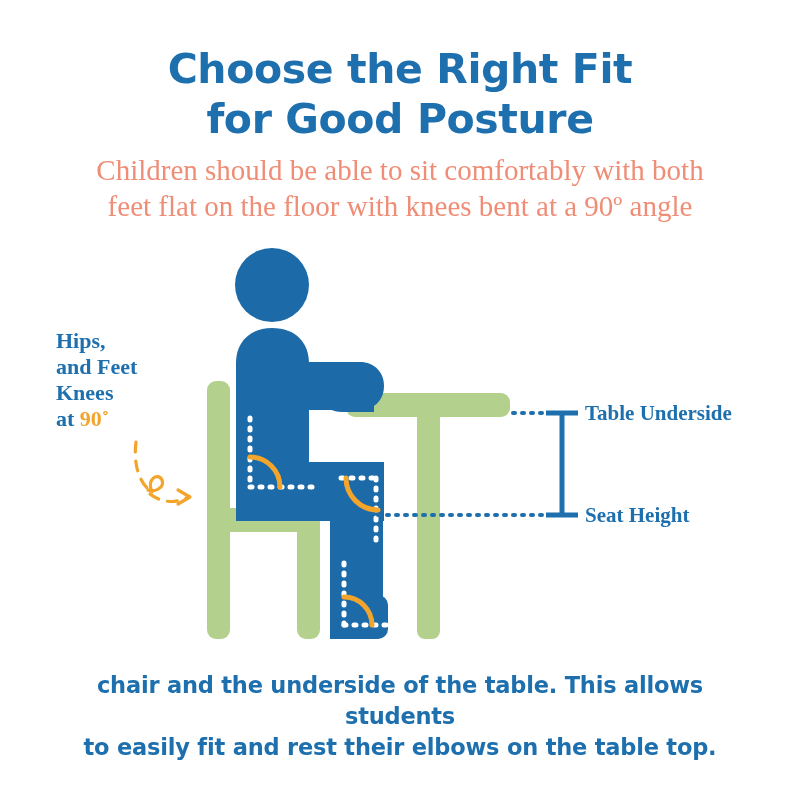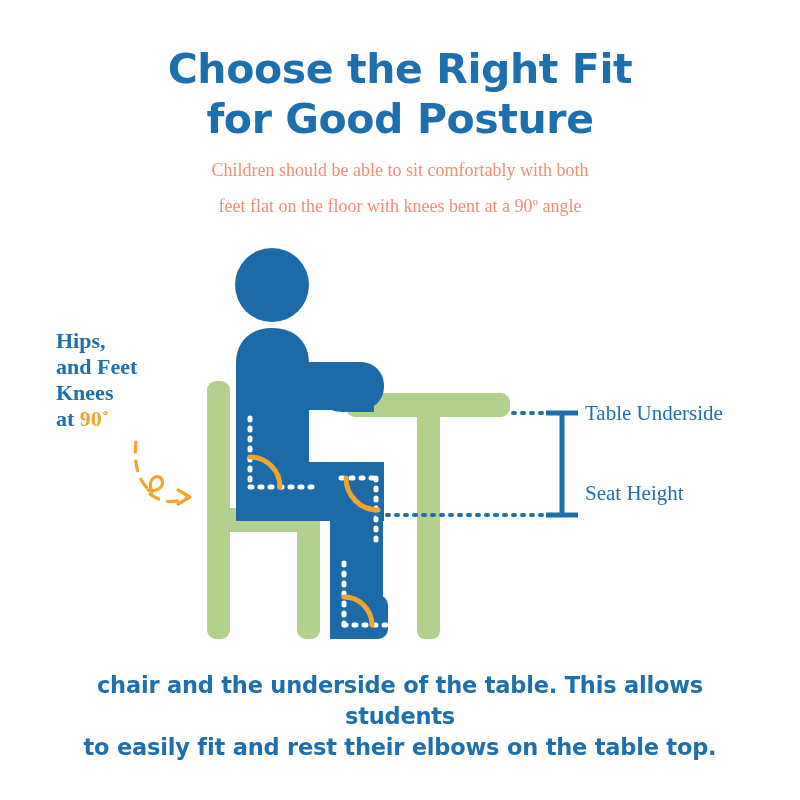--- a/index.html
+++ b/index.html
@@ -35,21 +35,21 @@
 
   
   #subtitle {
     position: absolute;
     left: 0;
     top: 152px;
     width: 800px;
     text-align: center;
     color: #ef8d76;
     font-family: "Liberation Serif", serif;
-    font-size: 18px;
+    font-size: 29px;
     line-height: 36px;
   }
   #subtitle .sub-line { display: block; }
 
   
   #illustration {
     position: absolute;
     left: 0;
     top: 0;
     width: 800px;
@@ -71,27 +71,27 @@
     line-height: 26px;
   }
   #hips-annotation .ann-line { display: block; white-space: nowrap; }
   #hips-annotation .deg { color: #f2a42b; }
 
   
   .callout-label {
     position: absolute;
     color: #1d6fae;
     font-family: "Liberation Serif", serif;
-    font-weight: normal;
+    font-weight: bold;
     font-size: 21px;
     line-height: 21px;
     white-space: nowrap;
   }
   #label-table-underside { left: 585px; top: 403px; }
-  #label-seat-height     { left: 585px; top: 483px; }
+  #label-seat-height     { left: 585px; top: 505px; }
 
   
   #footer-text {
     position: absolute;
     left: 40px;
     top: 670px;
     width: 720px;
     text-align: center;
     color: #1d6fae;
     font-family: "DejaVu Sans", sans-serif;

